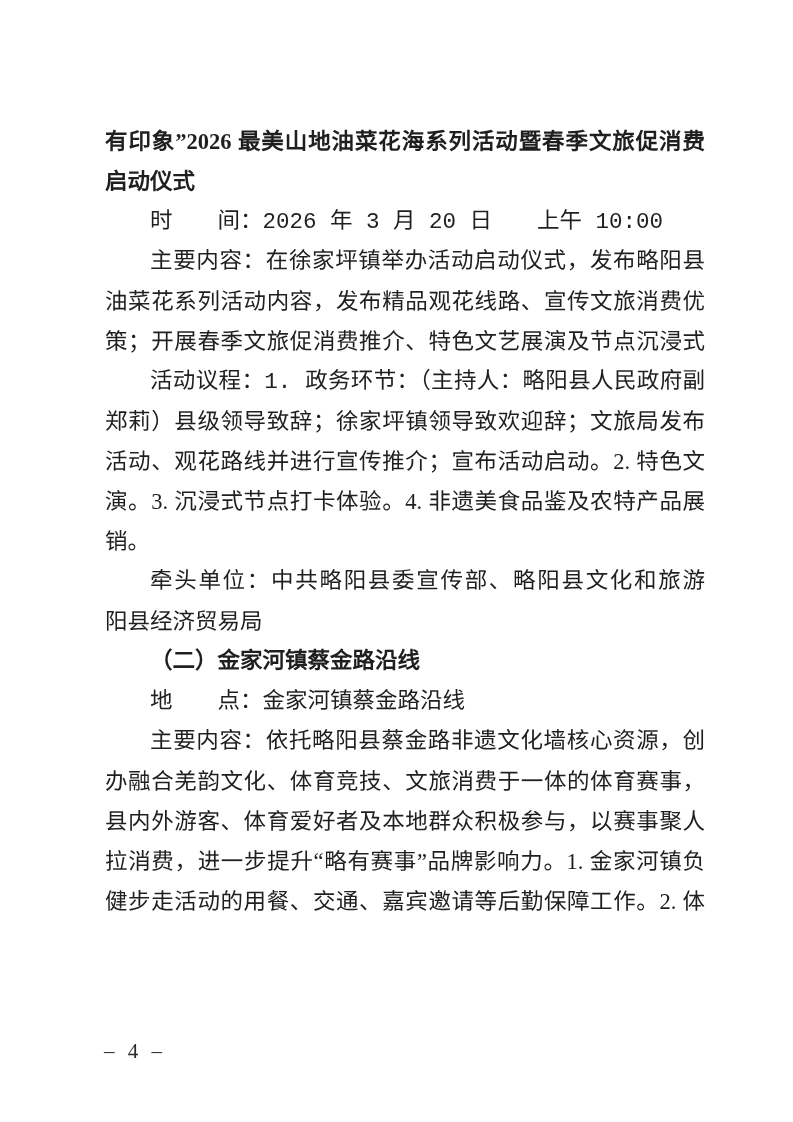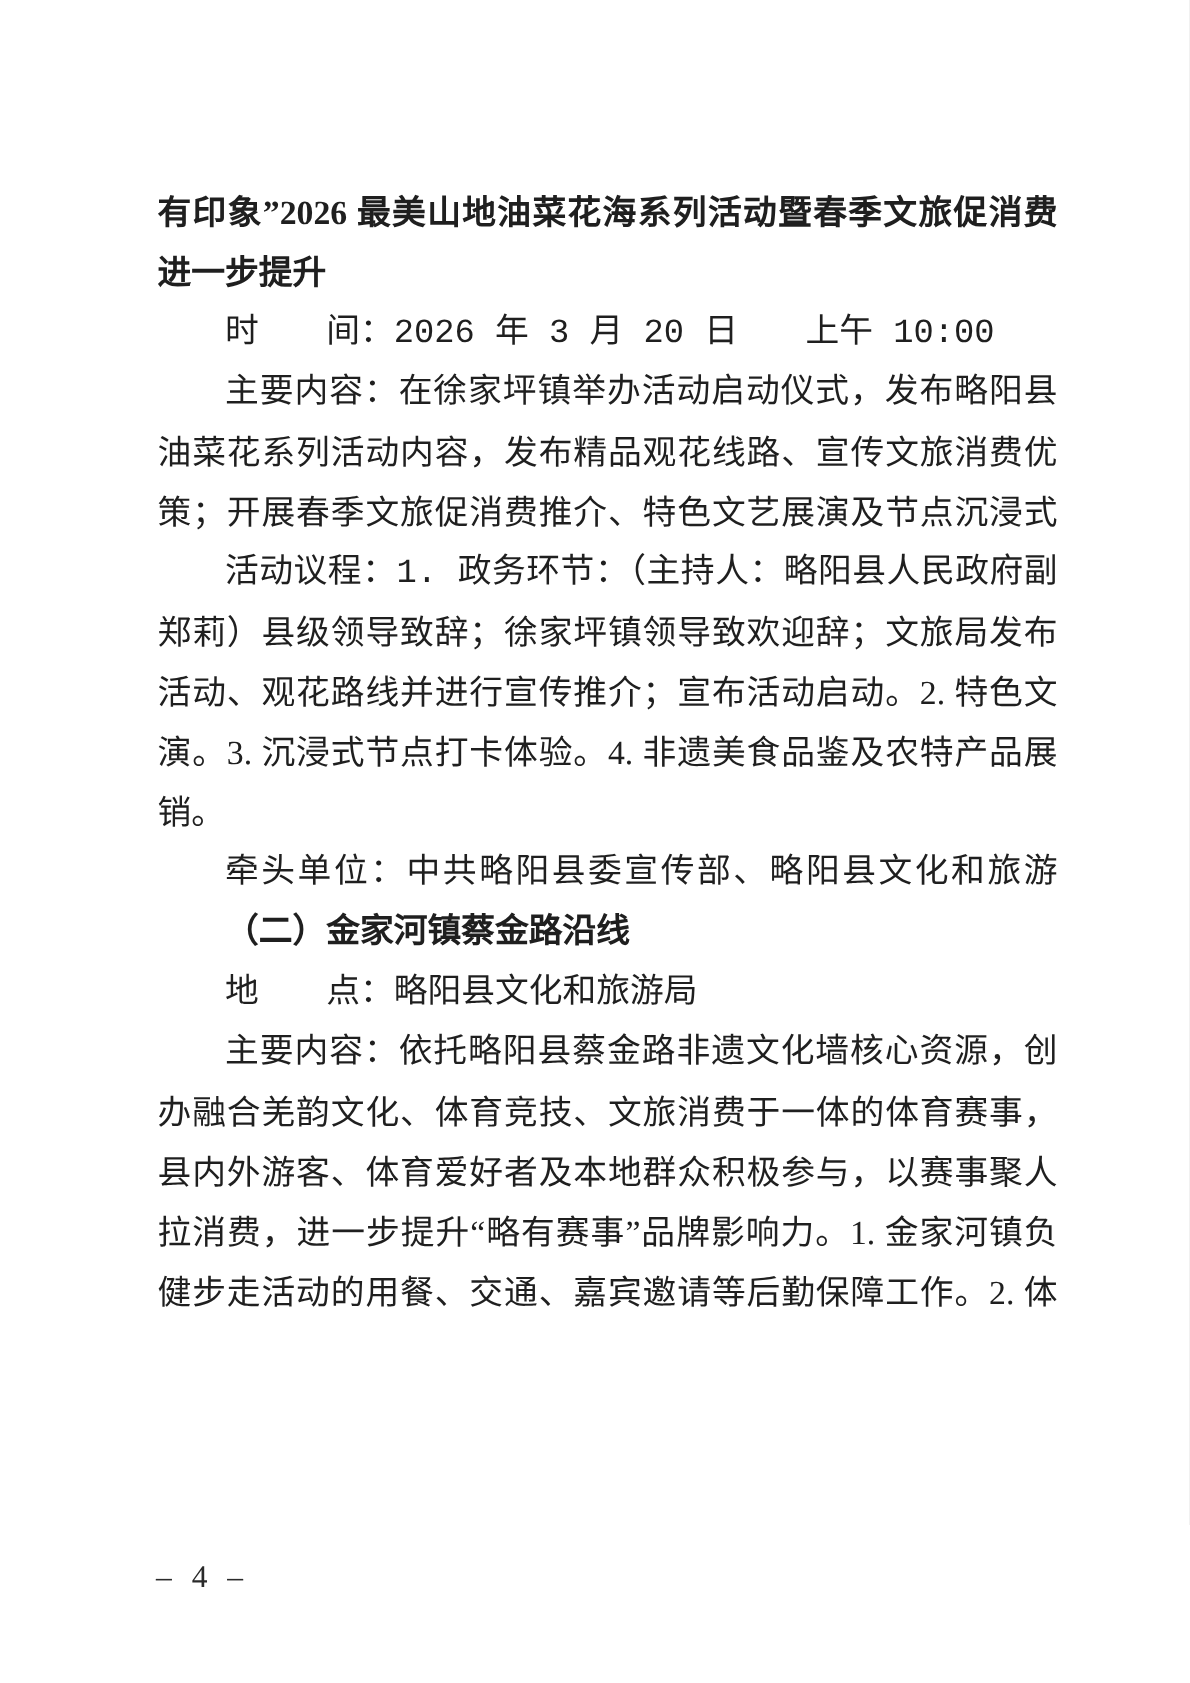--- a/index.html
+++ b/index.html
@@ -53,33 +53,34 @@
     color: #2a2a2a;
     font-family: "Liberation Serif", "DejaVu Serif", serif;
   }
 </style>
 </head>
 <body>
 
 <div class="page">
   <div class="content">
     <div class="line fill bold">有印象”2026 最美山地油菜花海系列活动暨春季文旅促消费活动</div>
-    <div class="line bold">进一步提升</div>
+    <div class="line bold">启动仪式</div>
     <div class="line indent">时　　间：2026 年 3 月 20 日　　上午 10:00</div>
     <div class="line indent fill">主要内容：在徐家坪镇举办活动启动仪式，发布略阳县春季</div>
     <div class="line fill">油菜花系列活动内容，发布精品观花线路、宣传文旅消费优惠政</div>
     <div class="line fill">策；开展春季文旅促消费推介、特色文艺展演及节点沉浸式演出。</div>
     <div class="line indent fill">活动议程：1. 政务环节：（主持人：略阳县人民政府副县长</div>
     <div class="line fill">郑莉）县级领导致辞；徐家坪镇领导致欢迎辞；文旅局发布系列</div>
     <div class="line fill">活动、观花路线并进行宣传推介；宣布活动启动。2. 特色文艺展</div>
     <div class="line fill">演。3. 沉浸式节点打卡体验。4. 非遗美食品鉴及农特产品展示展</div>
     <div class="line">销。</div>
     <div class="line indent fill">牵头单位：中共略阳县委宣传部、略阳县文化和旅游局、略</div>
+    <div class="line">阳县经济贸易局</div>
     <div class="line indent bold">（二）金家河镇蔡金路沿线</div>
-    <div class="line indent">地　　点：略阳县文化和旅游局</div>
+    <div class="line indent">地　　点：金家河镇蔡金路沿线</div>
     <div class="line indent fill">主要内容：依托略阳县蔡金路非遗文化墙核心资源，创新举</div>
     <div class="line fill">办融合羌韵文化、体育竞技、文旅消费于一体的体育赛事，吸引</div>
     <div class="line fill">县内外游客、体育爱好者及本地群众积极参与，以赛事聚人气、</div>
     <div class="line fill">拉消费，进一步提升“略有赛事”品牌影响力。1. 金家河镇负责</div>
     <div class="line fill">健步走活动的用餐、交通、嘉宾邀请等后勤保障工作。2. 体育运</div>
   </div>
   <div class="page-num">– 4 –</div>
 </div>
 
 </body></html>

